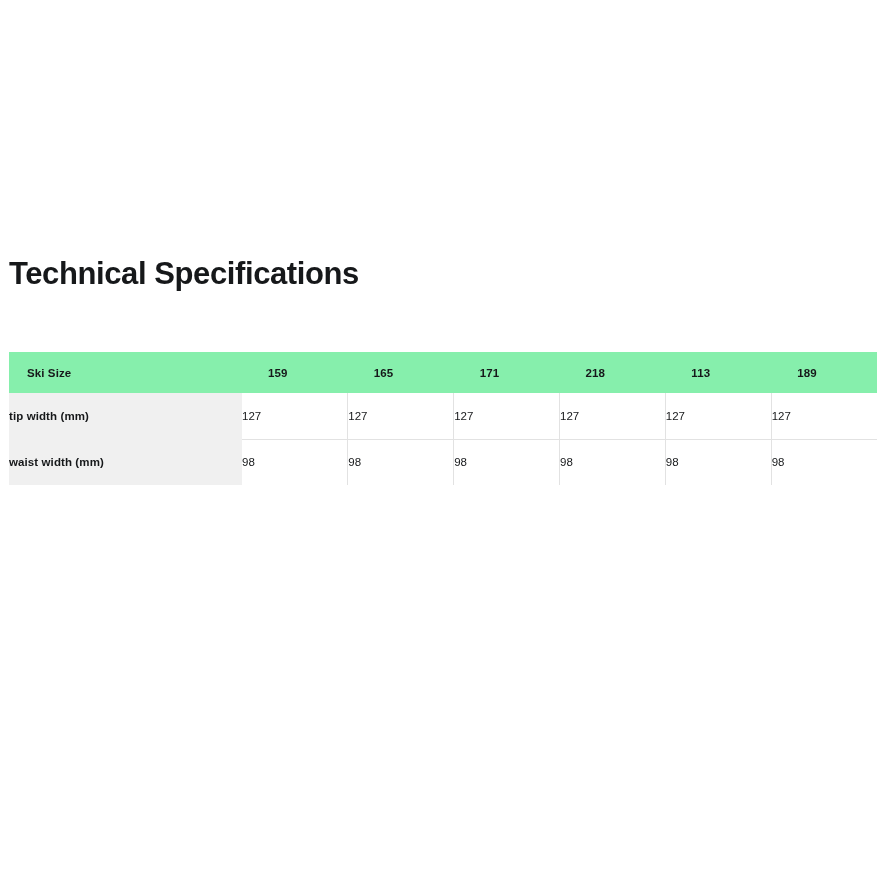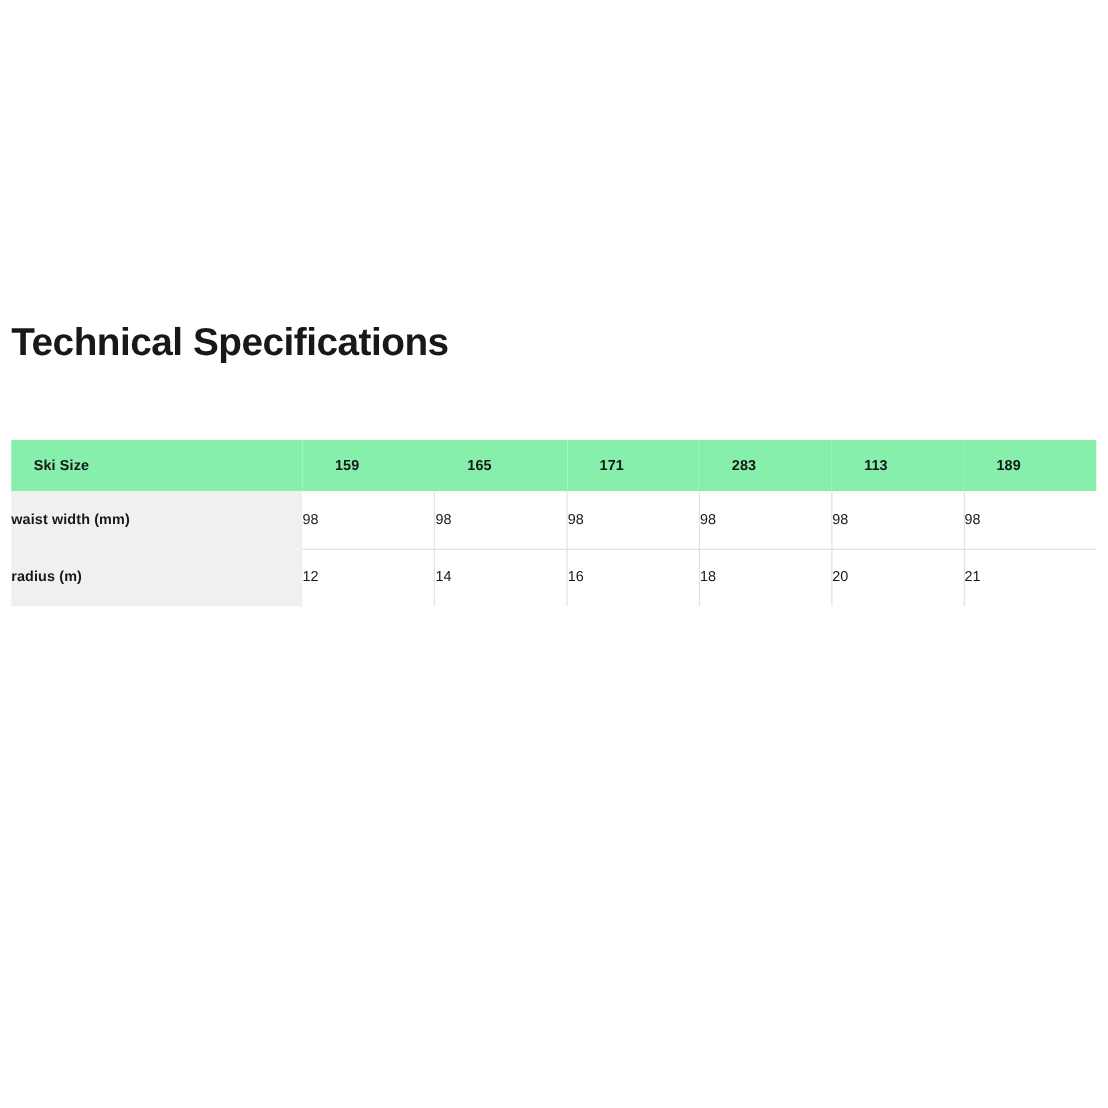--- a/index.html
+++ b/index.html
@@ -103,41 +103,41 @@
   <div class="title">Technical Specifications</div>
 
   <div class="spec-table-wrap">
     <table class="spec">
       <thead>
         <tr class="hdr-row">
           <th class="label-col">Ski Size</th>
           <th class="size-col">159</th>
           <th class="size-col">165</th>
           <th class="size-col">171</th>
-          <th class="size-col">283</th>
+          <th class="size-col">218</th>
           <th class="size-col">113</th>
           <th class="size-col">189</th>
         </tr>
       </thead>
       <tbody>
+        <tr>
+          <td class="label-cell">tip width (mm)</td>
+          <td class="val-cell">127</td>
+          <td class="val-cell">127</td>
+          <td class="val-cell">127</td>
+          <td class="val-cell">127</td>
+          <td class="val-cell">127</td>
+          <td class="val-cell last-col">127</td>
+        </tr>
         <tr>
           <td class="label-cell">waist width (mm)</td>
           <td class="val-cell">98</td>
           <td class="val-cell">98</td>
           <td class="val-cell">98</td>
           <td class="val-cell">98</td>
           <td class="val-cell">98</td>
           <td class="val-cell last-col">98</td>
         </tr>
-        <tr>
-          <td class="label-cell">radius (m)</td>
-          <td class="val-cell">12</td>
-          <td class="val-cell">14</td>
-          <td class="val-cell">16</td>
-          <td class="val-cell">18</td>
-          <td class="val-cell">20</td>
-          <td class="val-cell last-col">21</td>
-        </tr>
       </tbody>
     </table>
   </div>
 
 </div>
 
 </body></html>

